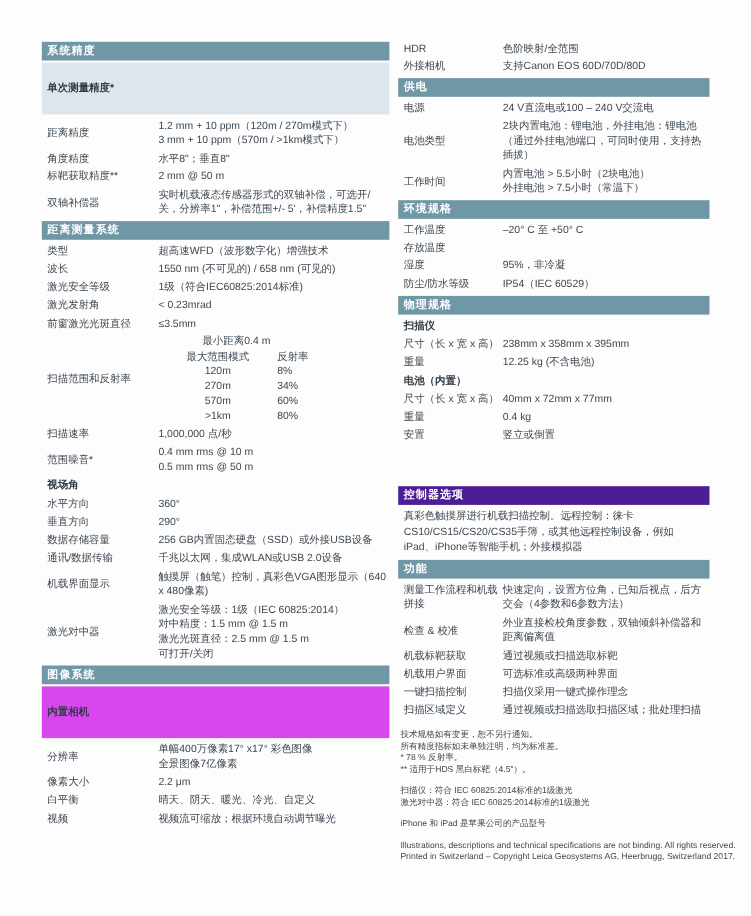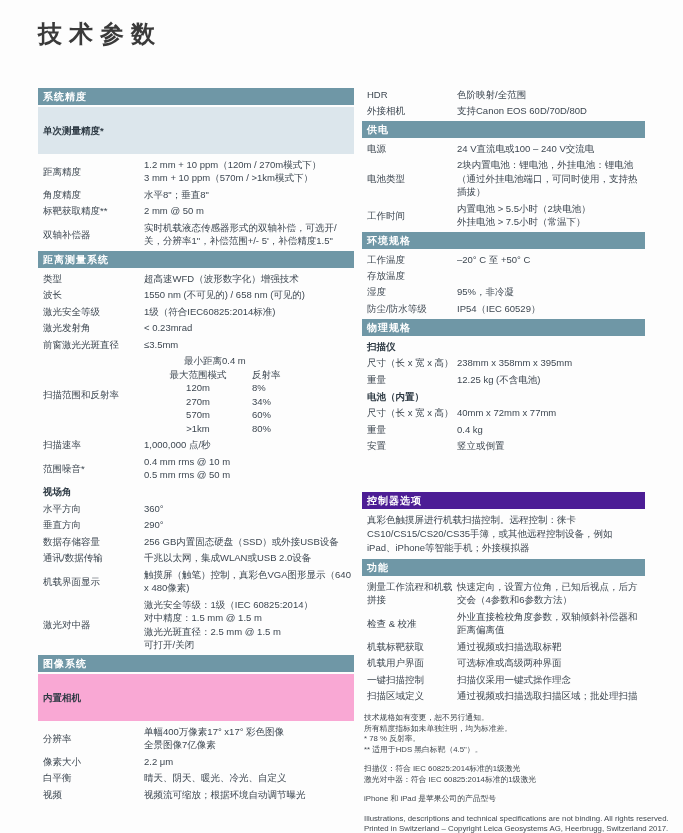--- a/index.html
+++ b/index.html
@@ -34,21 +34,20 @@
   .mini-row{display:flex;line-height:13.5px;}
   .mini-c1{width:108px;text-align:center;}
   .mini-c2{width:68px;text-align:left;}
   .notes{font-size:7.8px;line-height:10.5px;color:#41484f;margin-top:9px;padding-left:2px;}
   .note-line{white-space:nowrap;}
 </style>
 </head>
 <body>
 
 <div class="page">
-  <div class="title">技术参数</div>
   <div class="columns">
     <div class="col col-left">
         <div class="sec-header" style="background: rgb(111, 151, 166);">系统精度</div>
         <div class="sub-header" style="background: rgb(220, 230, 236);">单次测量精度*</div>
         <div class="spec-row">
           <div class="spec-label">距离精度</div>
           <div class="spec-value">
             <div class="value-line">1.2 mm + 10 ppm（120m / 270m模式下）</div>
             <div class="value-line">3 mm + 10 ppm（570m / &gt;1km模式下）</div>
           </div>
@@ -175,21 +174,21 @@
         <div class="spec-row">
           <div class="spec-label">激光对中器</div>
           <div class="spec-value">
             <div class="value-line">激光安全等级：1级（IEC 60825:2014）</div>
             <div class="value-line">对中精度：1.5 mm @ 1.5 m</div>
             <div class="value-line">激光光斑直径：2.5 mm @ 1.5 m</div>
             <div class="value-line">可打开/关闭</div>
           </div>
         </div>
         <div class="sec-header" style="background: rgb(111, 151, 166);">图像系统</div>
-        <div class="sub-header" style="background: #f9a8d4;">内置相机</div>
+        <div class="sub-header" style="background: #d946ef;">内置相机</div>
         <div class="spec-row">
           <div class="spec-label">分辨率</div>
           <div class="spec-value">
             <div class="value-line">单幅400万像素17° x17° 彩色图像</div>
             <div class="value-line">全景图像7亿像素</div>
           </div>
         </div>
         <div class="spec-row">
           <div class="spec-label">像素大小</div>
           <div class="spec-value">

